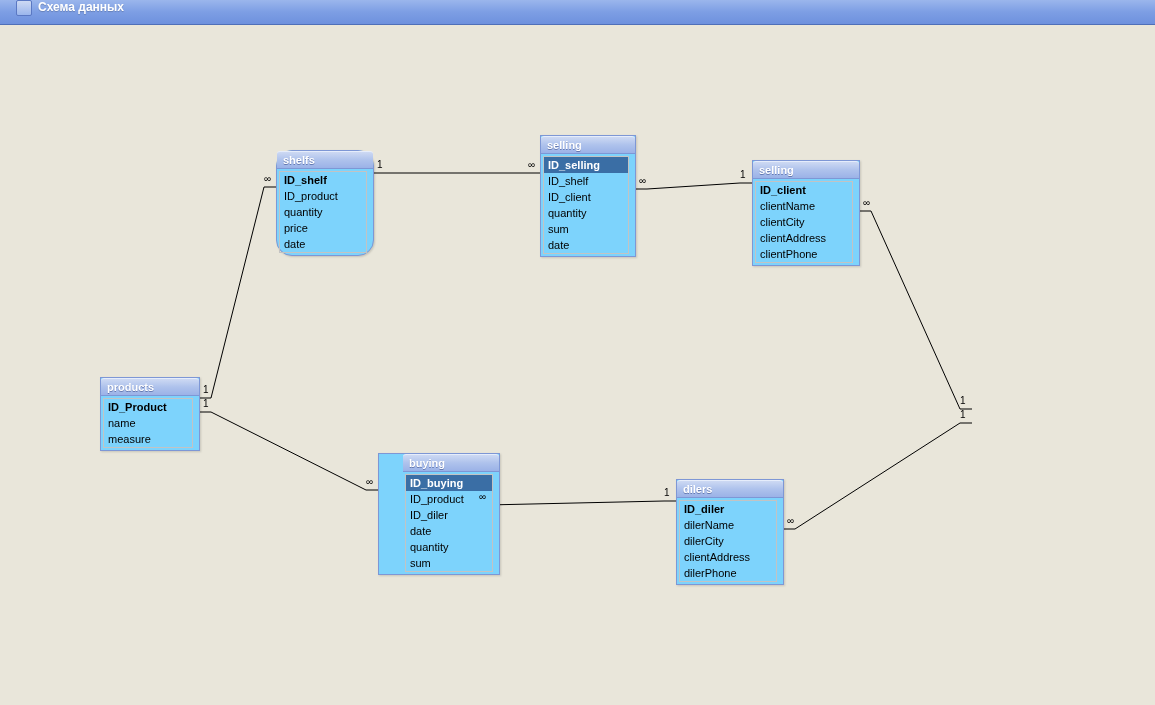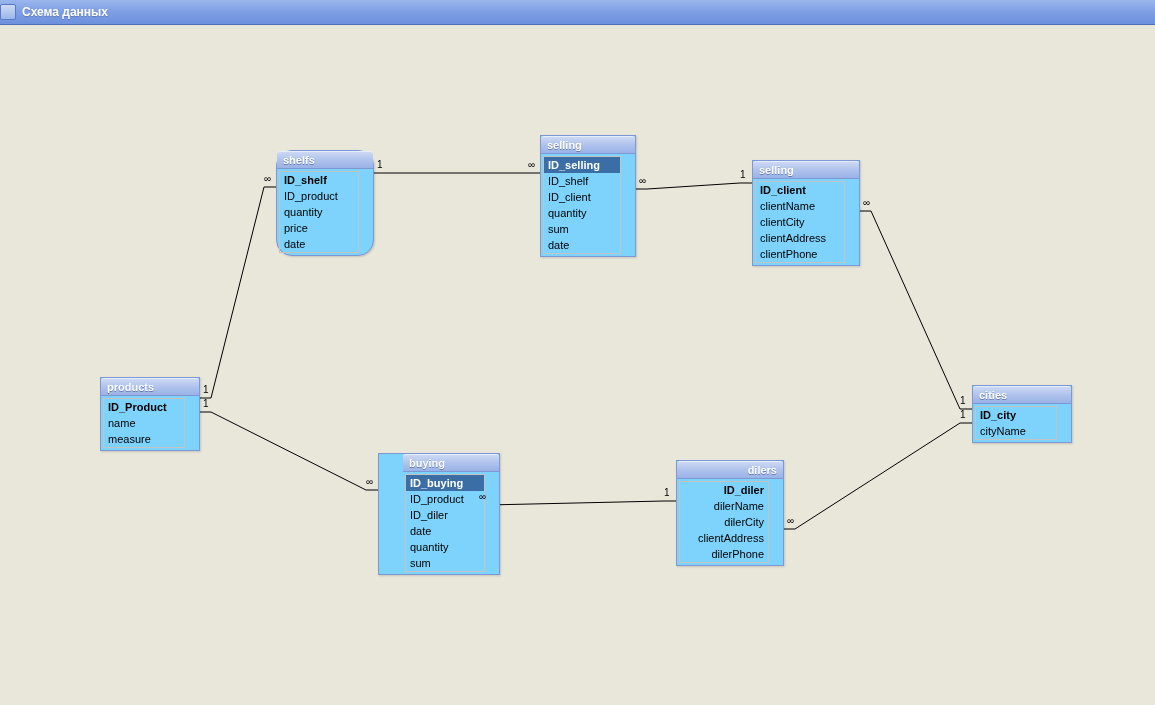--- a/index.html
+++ b/index.html
@@ -10,22 +10,22 @@
     font-family: Tahoma, Verdana, sans-serif;
     overflow: hidden;
   }
   body {
     background: #e9e6da;
   }
   .title-bar {
     height: 24px;
     background: linear-gradient(to bottom, #9bb6ec 0%, #7d9ee4 50%, #6e91de 100%);
     display: flex;
-    align-items: center;
-    padding: 0 0;
+    align-items: flex-start;
+    padding: 0 16px;
     gap: 6px;
     border-bottom: 1px solid #4f6fb8;
   }
   .title-bar .sys-icon {
     width: 14px;
     height: 14px;
     background: linear-gradient(to bottom, #cdd9f3, #9bb6ec);
     border: 1px solid #5a78c3;
     border-radius: 2px;
   }
@@ -60,21 +60,21 @@
     border-top: 1px solid #e6edfb;
     padding: 2px 6px;
     font-size: 11px;
     font-weight: bold;
     color: #ffffff;
     text-shadow: 0 1px 0 rgba(60,80,140,0.6);
     border-radius: 3px 3px 0 0;
   }
   .ent ul {
     list-style: none;
-    margin: 2px 14px 2px 2px;
+    margin: 2px 6px 2px 2px;
     padding: 0;
     border: 1px solid #c3c3c3;
     min-height: 20px;
   }
   .ent li {
     font-size: 11px;
     color: #000000;
     padding: 1px 4px;
     line-height: 14px;
     white-space: nowrap;
@@ -154,35 +154,28 @@
       <div class="hdr">buying</div>
       <ul>
         <li class="pk sel">ID_buying</li>
         <li>ID_product</li>
         <li>ID_diler</li>
         <li>date</li>
         <li>quantity</li>
         <li>sum</li>
       </ul>
     </div>
-    <div class="ent" style="left: 676px; top: 435px; width: 106px; text-align: right;">
+    <div class="ent" style="left: 676px; top: 454px; width: 106px;">
       <div class="hdr">dilers</div>
       <ul>
         <li class="pk">ID_diler</li>
         <li>dilerName</li>
         <li>dilerCity</li>
         <li>clientAddress</li>
         <li>dilerPhone</li>
-      </ul>
-    </div>
-    <div class="ent" style="left: 972px; top: 360px; width: 98px;">
-      <div class="hdr">cities</div>
-      <ul>
-        <li class="pk">ID_city</li>
-        <li>cityName</li>
       </ul>
     </div>
     <span class="rel-label" style="left: 203px; top: 359px;">1</span>
     <span class="rel-label" style="left: 264px; top: 148px;">∞</span>
     <span class="rel-label" style="left: 203px; top: 373px;">1</span>
     <span class="rel-label" style="left: 366px; top: 451px;">∞</span>
     <span class="rel-label" style="left: 377px; top: 134px;">1</span>
     <span class="rel-label" style="left: 528px; top: 134px;">∞</span>
     <span class="rel-label" style="left: 639px; top: 150px;">∞</span>
     <span class="rel-label" style="left: 740px; top: 144px;">1</span>

